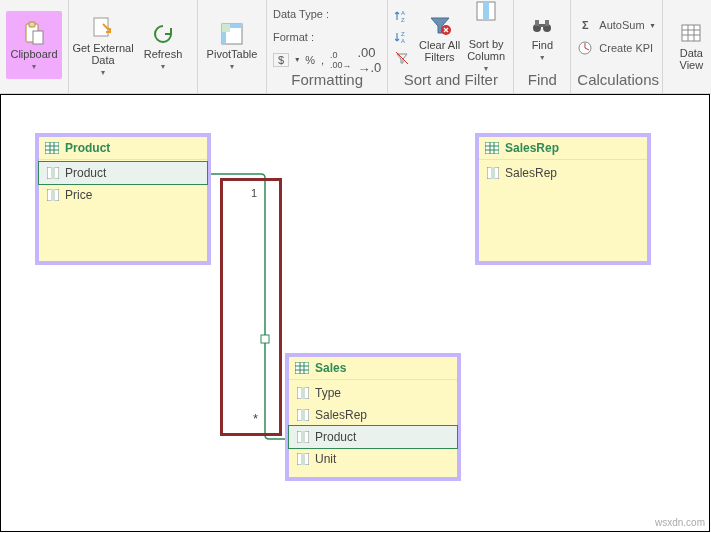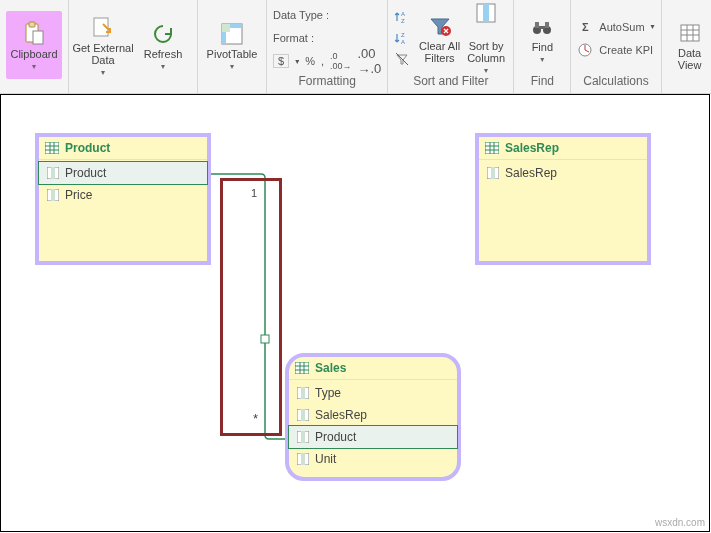--- a/index.html
+++ b/index.html
@@ -30,21 +30,21 @@
   }
   .ribbon-group-body {
     display: flex;
     flex: 1;
     align-items: center;
     gap: 4px;
   }
   .ribbon-group-label {
     text-align: center;
     color: #666;
-    font-size: 12px;
+    font-size: 15px;
     padding-bottom: 3px;
   }
   .vbtn {
     display: flex;
     flex-direction: column;
     align-items: center;
     justify-content: center;
     width: 56px;
     height: 68px;
     border-radius: 2px;
@@ -390,21 +390,21 @@
             <svg width="12" height="12" viewBox="0 0 12 12">
               <rect x="0" y="0" width="12" height="12" fill="#fff" stroke="#888"></rect>
               <rect x="4" y="0" width="4" height="12" fill="#cde2d3"></rect>
             </svg>
           </span>
         <span>SalesRep</span>
       </div>
     </div>
   </div>
 
-  <div class="table-box" style="left:284px;top:258px;width:176px;height:128px;border-radius:19px;">
+  <div class="table-box" style="left:284px;top:258px;width:176px;height:128px;">
     <div class="table-title">
       <span class="table-icon">
         <svg width="14" height="12" viewBox="0 0 14 12">
             <rect x="0" y="0" width="14" height="12" fill="#fff" stroke="#2f8a58"></rect>
             <line x1="0" y1="4" x2="14" y2="4" stroke="#2f8a58"></line>
             <line x1="0" y1="8" x2="14" y2="8" stroke="#2f8a58"></line>
             <line x1="5" y1="0" x2="5" y2="12" stroke="#2f8a58"></line>
             <line x1="9" y1="0" x2="9" y2="12" stroke="#2f8a58"></line>
           </svg>
       </span>

